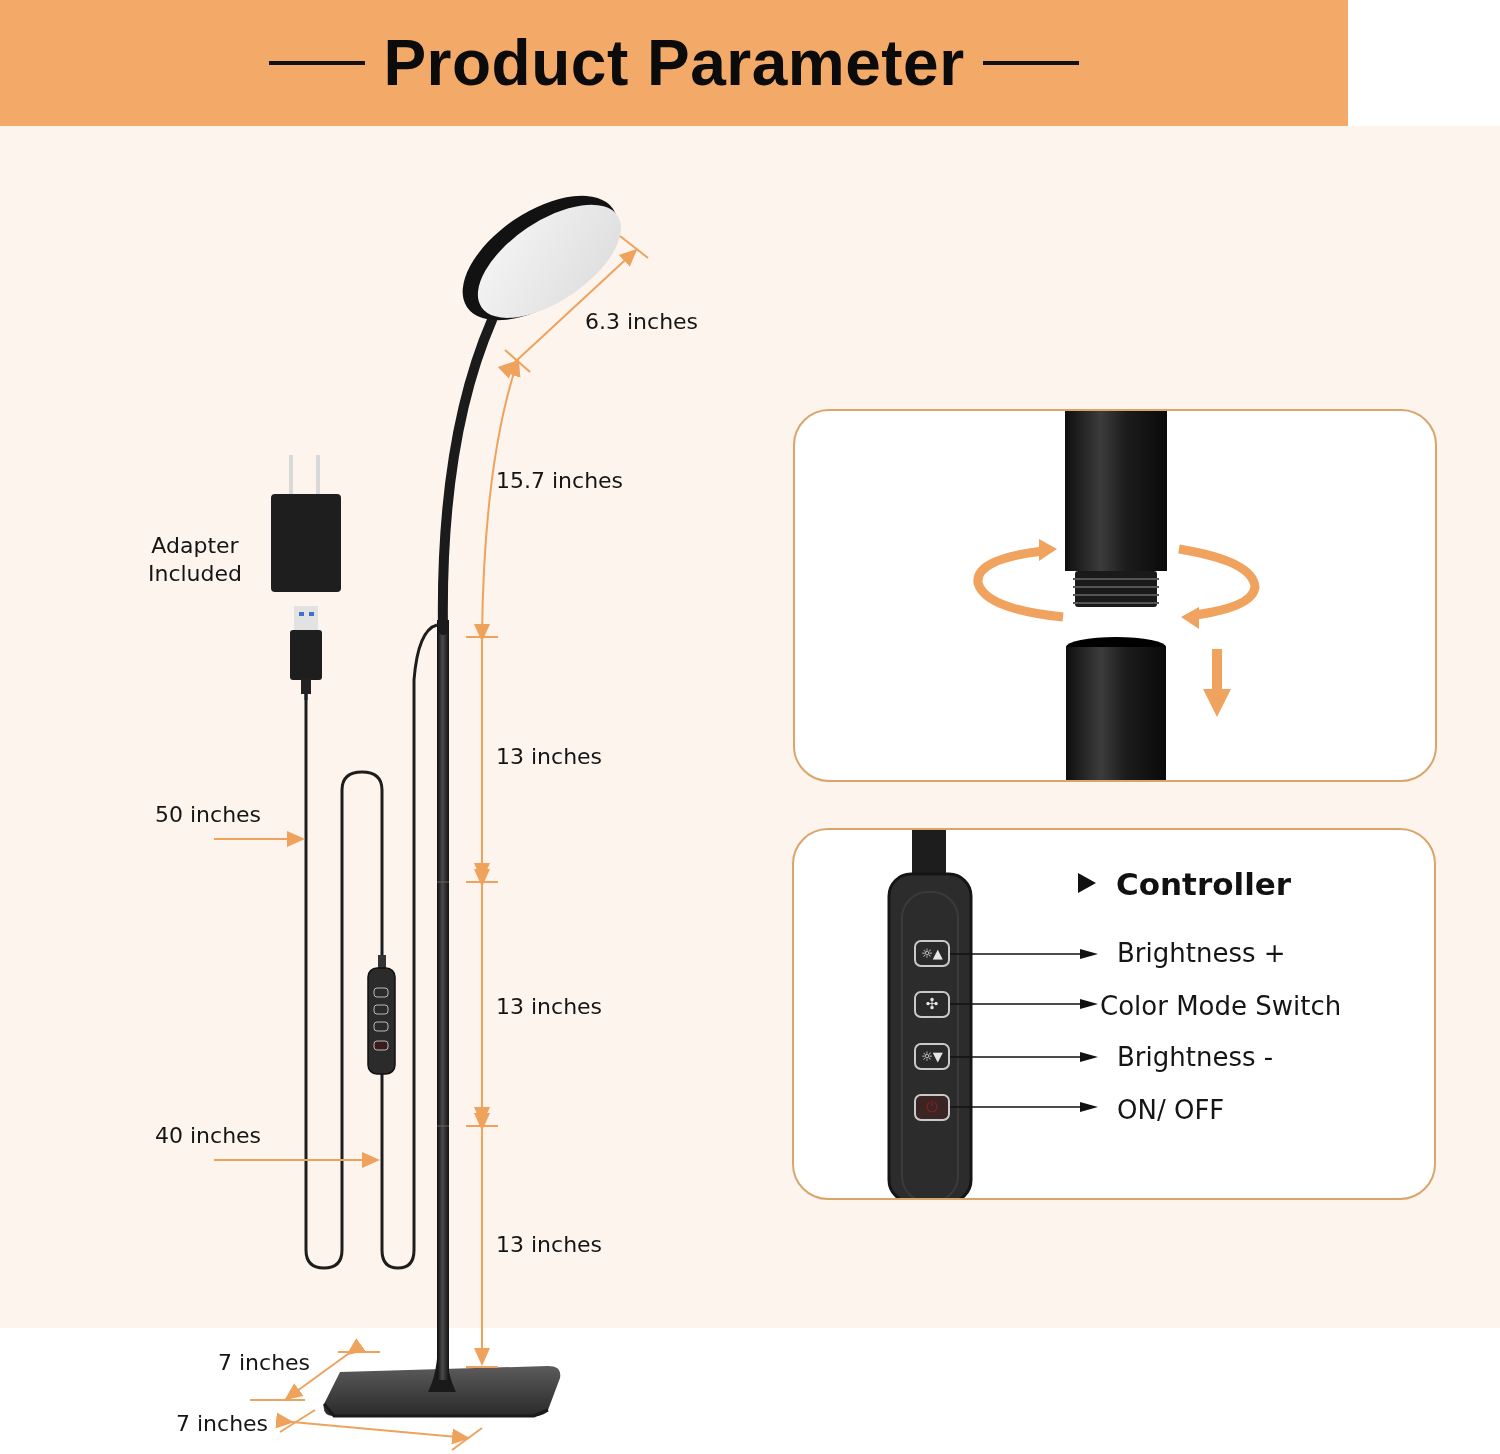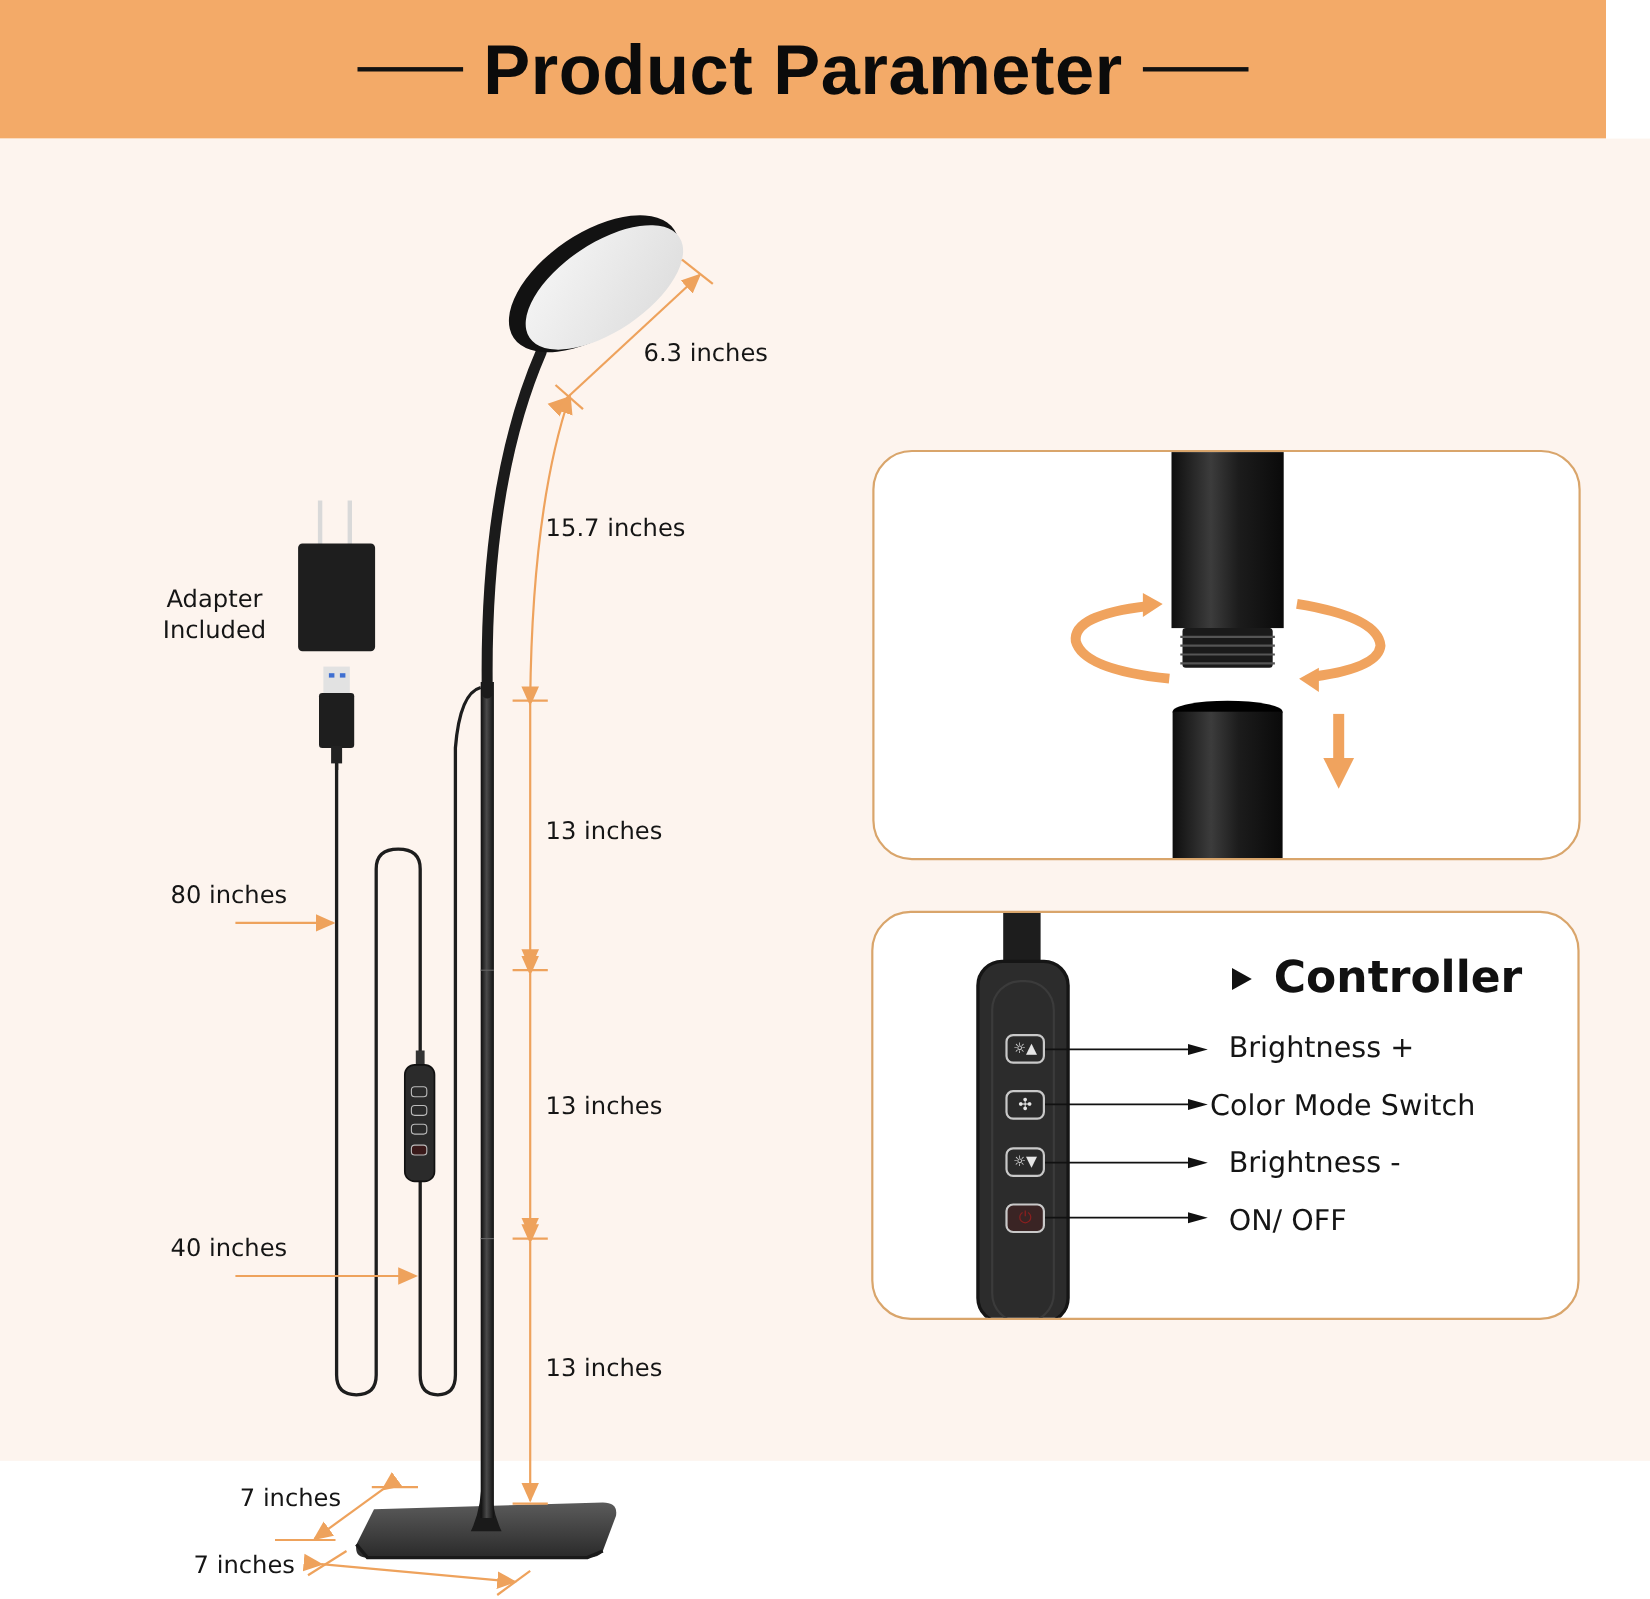--- a/index.html
+++ b/index.html
@@ -1,25 +1,25 @@
 <!DOCTYPE html>
 <html><head>
 <meta charset="utf-8">
 <style>
   * { margin: 0; padding: 0; box-sizing: border-box; }
   body { width: 1500px; height: 1454px; background: #ffffff; font-family: "DejaVu Sans", sans-serif; overflow: hidden; position: relative; }
-  .header { position: absolute; left: 0; top: 0; width: 1460px; height: 126px; background: #f3aa68; display: flex; align-items: center; justify-content: center; }
+  .header { position: absolute; left: 0; top: 0; width: 1348px; height: 126px; background: #f3aa68; display: flex; align-items: center; justify-content: center; }
   .header .rule { width: 96px; height: 4px; background: #111; margin: 0 18px; }
   .header h1 { font-family: "Liberation Sans", sans-serif; font-weight: bold; font-size: 64px; color: #0b0b0b; letter-spacing: 0.5px; }
   .bg-panel { position: absolute; left: 0; top: 126px; width: 1500px; height: 1202px; background: #fdf4ee; }
   .label { position: absolute; font-family: "DejaVu Sans", sans-serif; font-size: 22px; color: #151515; white-space: nowrap; line-height: 1; }
   .label.two { text-align: center; line-height: 28px; }
   svg.art { position: absolute; left: 0; top: 0; }
   .card { position: absolute; background: #ffffff; border: 2px solid #d9a56b; border-radius: 36px; overflow: hidden; }
-  .card-title { position: absolute; font-family: "DejaVu Sans", sans-serif; font-weight: bold; font-size: 40px; color: #111; white-space: nowrap; margin-left: 42px; }
+  .card-title { position: absolute; font-family: "DejaVu Sans", sans-serif; font-weight: bold; font-size: 31px; color: #111; white-space: nowrap; }
   .card-title .tri { display: inline-block; width: 0; height: 0; border-top: 10px solid transparent; border-bottom: 10px solid transparent; border-left: 18px solid #111; margin-right: 20px; vertical-align: 2px; }
   .ctl-label { position: absolute; font-size: 26px; color: #151515; white-space: nowrap; line-height: 1; }
 </style>
 </head>
 <body>
 
 <div class="header">
   <span class="rule"></span>
   <h1>Product Parameter</h1>
   <span class="rule"></span>
@@ -114,21 +114,21 @@
     <line x1="452" y1="1450" x2="482" y2="1428"></line>
     <line x1="292" y1="1422" x2="468" y2="1438" marker-end="url(#arr)" marker-start="url(#arr)"></line>
   </g>
 </svg>
 
 <div class="label" style="left:585px; top:311px;">6.3 inches</div>
 <div class="label" style="left:496px; top:470px;">15.7 inches</div>
 <div class="label" style="left:496px; top:746px;">13 inches</div>
 <div class="label" style="left:496px; top:996px;">13 inches</div>
 <div class="label" style="left:496px; top:1234px;">13 inches</div>
-<div class="label" style="left:155px; top:804px;">80 inches</div>
+<div class="label" style="left:155px; top:804px;">50 inches</div>
 <div class="label" style="left:155px; top:1125px;">40 inches</div>
 <div class="label" style="left:218px; top:1352px;">7 inches</div>
 <div class="label" style="left:176px; top:1413px;">7 inches</div>
 <div class="label two" style="left:138px; top:532px; width:114px;">
   <div>Adapter</div>
   <div>Included</div>
 </div>
 
 <div class="card" style="left:793px; top:409px; width:644px; height:373px;">
   <svg width="644" height="373" viewBox="0 0 644 373">

